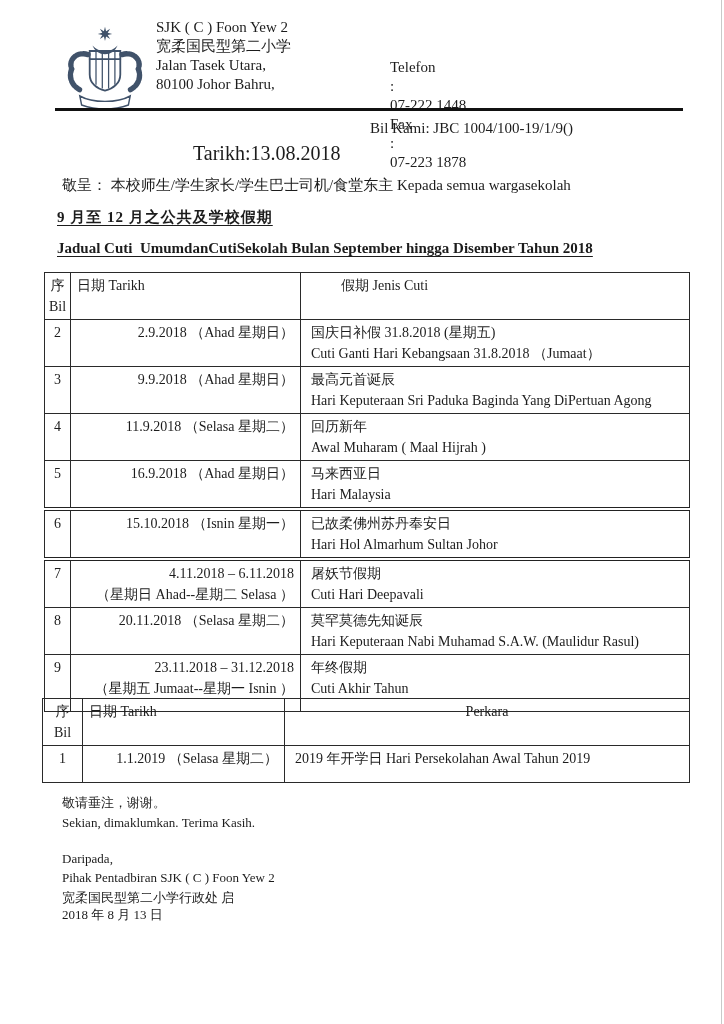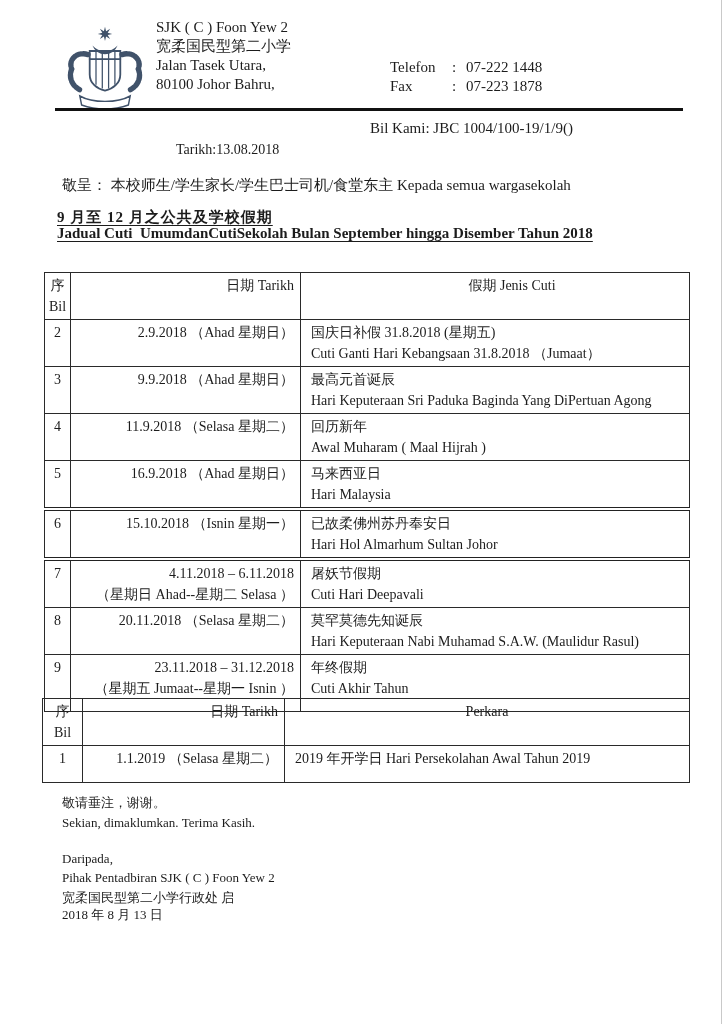--- a/index.html
+++ b/index.html
@@ -8,50 +8,50 @@
     background:#ffffff; overflow:hidden;
     font-family:"Liberation Serif","DejaVu Serif",serif; color:#1c1c1c;
   }
   .abs { position:absolute; }
 
   
   .logo { left:60px; top:24px; width:90px; height:90px; }
   .school-block { left:156px; top:18px; font-size:15px; line-height:19px; }
   .school-block div { white-space:nowrap; }
   .contact-block { left:390px; top:58px; font-size:15px; line-height:19px; }
-  .contact-row { display:flex; }
+  .contact-row { display:flex;flex-direction:column; }
   .contact-row .lbl { width:62px; }
   .contact-row .sep { width:14px; }
   .header-rule { left:55px; top:108px; width:628px; height:3px; background:#111; }
 
   
   .bil-kami { left:370px; top:120px; font-size:15px;text-align:center; }
-  .tarikh   { left:176px; top:142px; font-size:14px; }
+  .tarikh   { left:193px; top:142px; font-size:20px; }
   .recipient{ left:62px;  top:176px; font-size:15px; }
 
   
   .title { left:57px; font-size:15px; font-weight:bold;
            text-decoration:underline; text-underline-offset:3px; white-space:pre; }
   .title-zh { top:208px; letter-spacing:1px; }
-  .title-ms { top:225px; }
+  .title-ms { top:240px; }
 
   
   table { border-collapse:collapse; table-layout:fixed; }
   td { border:1px solid #2a2a2a; vertical-align:top;
        font-size:14px; line-height:21px; padding:2px 6px; overflow:hidden; }
   .holiday-table  { left:44px; top:272px; width:646px; }
   .schedule-table { left:42px; top:698px; width:648px; }
   .holiday-table  col.c-bil  { width:26px; }
   .holiday-table  col.c-date { width:230px; }
   .schedule-table col.c-bil  { width:40px; }
   .schedule-table col.c-date { width:202px; }
   td.cell-bil  { text-align:center; padding-left:1px; padding-right:1px; }
   td.cell-date { text-align:right; }
   td.cell-desc { text-align:left; padding-left:10px; }
-  tr.hdr td    { text-align:right; height:37px; }
+  tr.hdr td    { text-align:left; height:37px; }
   tr.hdr td.cell-bil { text-align:center; }
   .holiday-table tr.body-row td { height:40px; }
   .holiday-table tr.row-heavy td {
       border-top:4px double #222; border-bottom:4px double #222; }
   .holiday-table tr.row-last td { height:52px; }
   .schedule-table tr.body-row td { height:32px; }
 
   
   .footer-line { left:62px; font-size:13px; }
   .f1 { top:794px; } .f2 { top:815px; }
@@ -125,21 +125,21 @@
         <col class="c-date">
         <col class="c-desc">
       </colgroup>
     <tbody>
       <tr class="hdr">
         <td class="cell-bil">
           <div>序</div>
           <div>Bil</div>
         </td>
         <td class="cell-date">日期 Tarikh</td>
-        <td style="text-align:center;padding-left:40px;">假期 Jenis Cuti</td>
+        <td style="padding-left:40px;">假期 Jenis Cuti</td>
       </tr>
 
       <tr class="body-row">
         <td class="cell-bil">2</td>
         <td class="cell-date">
           <div>2.9.2018 （Ahad 星期日）</div>
           <div></div>
         </td>
         <td class="cell-desc">
           <div>国庆日补假 31.8.2018 (星期五)</div>

